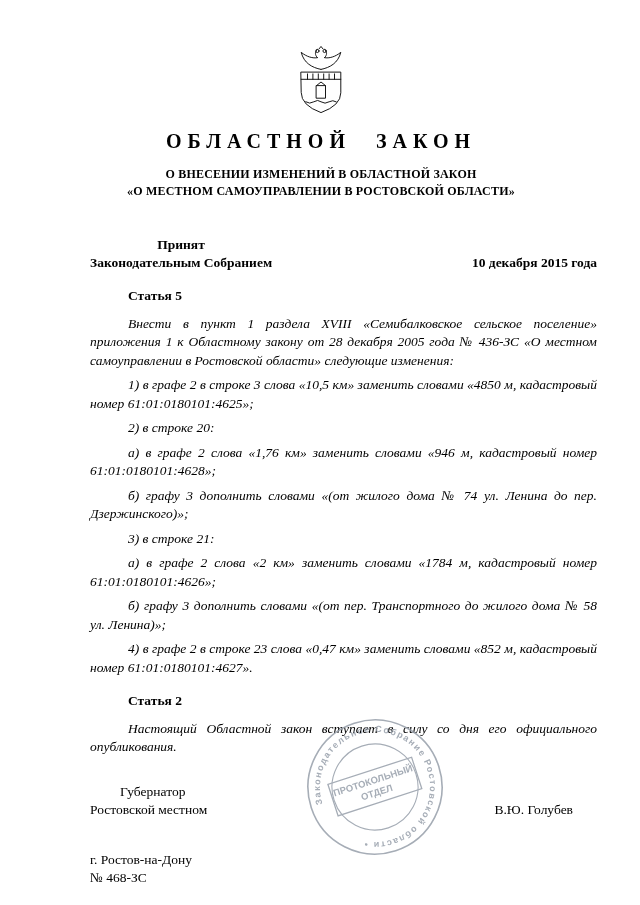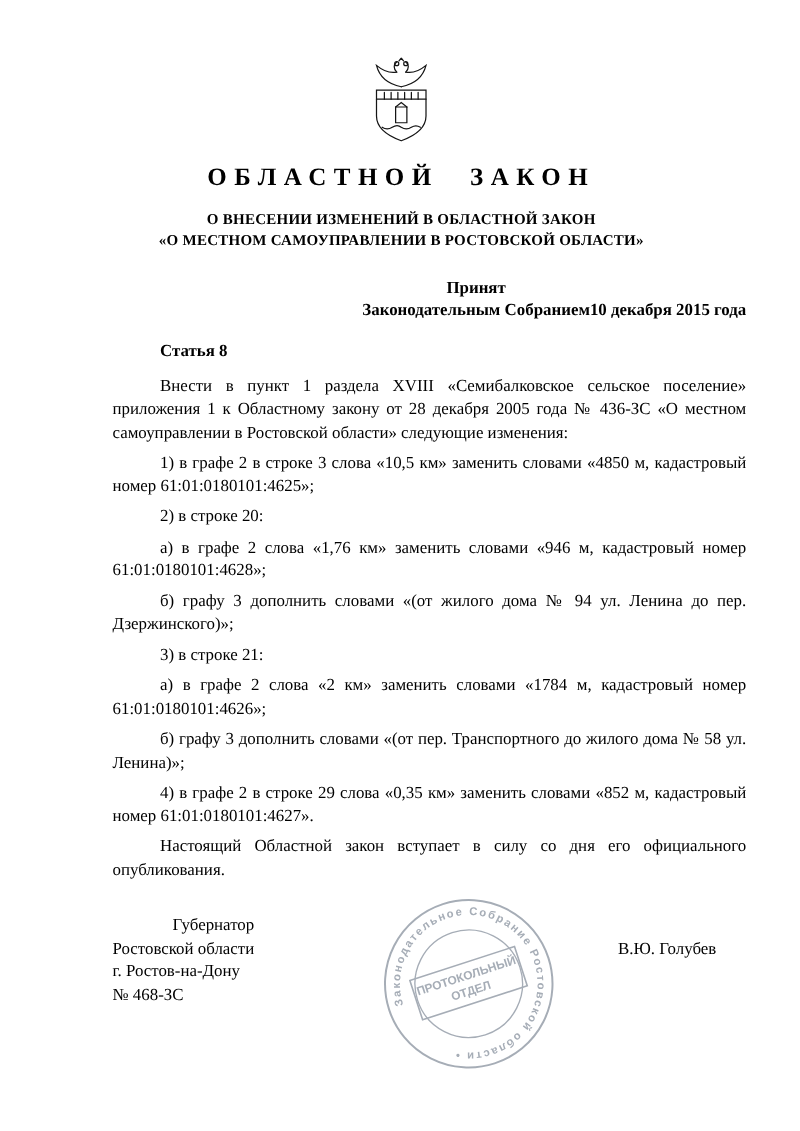--- a/index.html
+++ b/index.html
@@ -32,54 +32,54 @@
   }
   .doc-subtitle {
     margin-top: 13px;
     font-size: 12px;
     font-weight: bold;
     line-height: 1.4;
     letter-spacing: 0.2px;
   }
   .adoption-row {
     display: flex;
-    justify-content: flex-end;
+    justify-content: space-between;
     align-items: flex-end;
-    margin-top: 20px;
+    margin-top: 36px;
     font-weight: bold;
     font-size: 13.5px;
     line-height: 1.35;
   }
   .adopted-by { text-align: center; }
   .article-heading {
     margin: 15px 0 9px;
     font-weight: bold;
     font-size: 13.5px;
     line-height: 18.5px;
     text-indent: 38px;
   }
   .para {
     font-size: 13.5px;
     line-height: 18.5px;
     text-align: justify;
     text-indent: 38px;
     margin: 0 0 6px 0;
+    font-style: italic;
   }
   .sign-row {
     display: flex;
     justify-content: space-between;
     margin-top: 26px;
     font-size: 13.5px;
     line-height: 18.5px;
-    text-align: right;
   }
   .gov-line1 { padding-left: 30px; }
   .gov-name { align-self: flex-end; padding-right: 24px; margin-left: 32px; }
   .footer-block {
-    margin-top: 0;
+    margin-top: 31px;
     font-size: 13.5px;
     line-height: 18.5px;
   }
   .stamp {
     position: absolute;
     left: 300px;
     top: 712px;
     width: 150px;
     height: 150px;
     transform: rotate(-18deg);
@@ -124,37 +124,38 @@
   </div>
 
   <div class="adoption-row">
     <div class="adopted-by">
       <div>Принят</div>
       <div>Законодательным Собранием</div>
     </div>
     <div class="adopted-date">10 декабря 2015 года</div>
   </div>
 
-  <div class="article-heading">Статья 8</div>
+  <div class="article-heading">Статья 5</div>
   <p class="para">Внести в пункт 1 раздела XVIII «Семибалковское сельское поселение» приложения 1 к Областному закону от 28 декабря 2005 года № 436-ЗС «О местном самоуправлении в Ростовской области» следующие изменения:</p>
   <p class="para">1) в графе 2 в строке 3 слова «10,5 км» заменить словами «4850 м, кадастровый номер 61:01:0180101:4625»;</p>
   <p class="para">2) в строке 20:</p>
   <p class="para">а) в графе 2 слова «1,76 км» заменить словами «946 м, кадастровый номер 61:01:0180101:4628»;</p>
-  <p class="para">б) графу 3 дополнить словами «(от жилого дома № 94 ул. Ленина до пер. Дзержинского)»;</p>
+  <p class="para">б) графу 3 дополнить словами «(от жилого дома № 74 ул. Ленина до пер. Дзержинского)»;</p>
   <p class="para">3) в строке 21:</p>
   <p class="para">а) в графе 2 слова «2 км» заменить словами «1784 м, кадастровый номер 61:01:0180101:4626»;</p>
   <p class="para">б) графу 3 дополнить словами «(от пер. Транспортного до жилого дома № 58 ул. Ленина)»;</p>
-  <p class="para">4) в графе 2 в строке 29 слова «0,35 км» заменить словами «852 м, кадастровый номер 61:01:0180101:4627».</p>
+  <p class="para">4) в графе 2 в строке 23 слова «0,47 км» заменить словами «852 м, кадастровый номер 61:01:0180101:4627».</p>
 
+  <div class="article-heading">Статья 2</div>
   <p class="para">Настоящий Областной закон вступает в силу со дня его официального опубликования.</p>
 
   <div class="sign-row">
     <div class="gov">
       <div class="gov-line1">Губернатор</div>
-      <div>Ростовской области</div>
+      <div>Ростовской местном</div>
     </div>
     <div class="gov-name">В.Ю. Голубев</div>
   </div>
 
   <div class="footer-block">
     <div>г. Ростов-на-Дону</div>
     <div>№ 468-ЗС</div>
   </div>
 
   <svg class="stamp" viewBox="0 0 150 150" aria-hidden="true">

